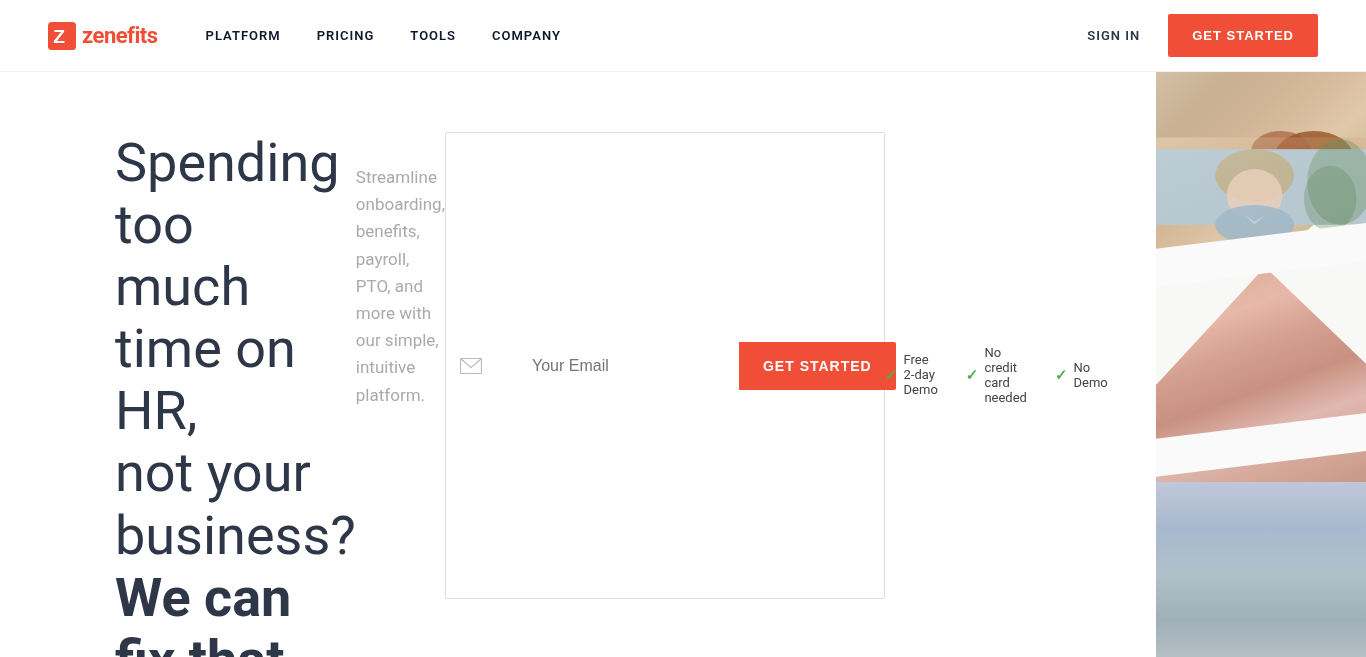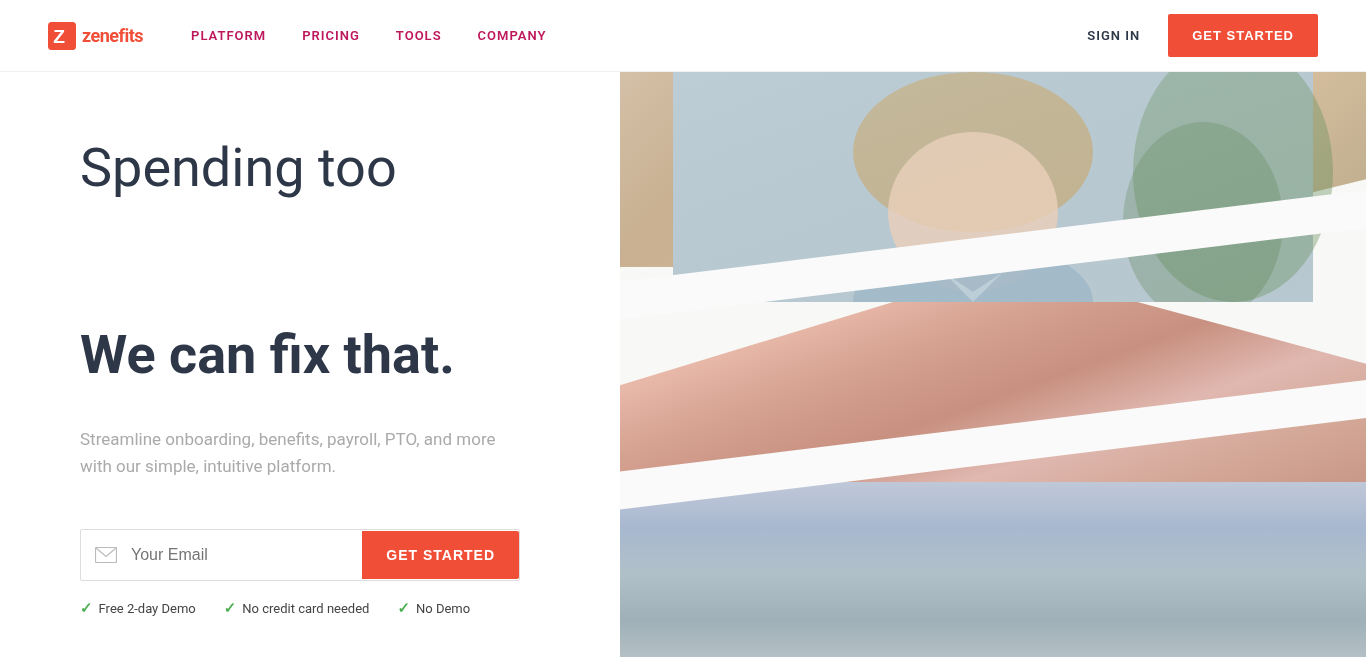--- a/index.html
+++ b/index.html
@@ -31,37 +31,37 @@
       text-decoration: none;
       margin-right: 48px;
     }
 
     .logo-icon {
       width: 28px;
       height: 28px;
     }
 
     .logo-text {
-      font-size: 18px;
+      font-size: 22px;
       font-weight: 700;
       color: #f04e37;
       letter-spacing: -0.5px;
     }
 
     .nav-links {
       display: flex;
       align-items: center;
       gap: 36px;
       flex: 1;
     }
 
     .nav-link {
       font-size: 13px;
       font-weight: 600;
-      color: #be185d;
+      color: #0f172a;
       text-decoration: none;
       letter-spacing: 1px;
       text-transform: uppercase;
       cursor: pointer;
     }
 
     .nav-right {
       display: flex;
       align-items: center;
       gap: 28px;
@@ -93,24 +93,23 @@
 
     
     .hero {
       display: flex;
       height: calc(657px - 72px);
       background: #fff;
     }
 
     .hero-left {
       flex: 0 0 620px;
-      padding: 60px 48px 40px 80px;
-      display: flex;
-      flex-direction: column;
-      justify-content: flex-end;
+      padding: 60px 48px 40px 115px;
+      display: flex;
+      justify-content: center;
     }
 
     .hero-headline {
       font-size: 54px;
       line-height: 1.15;
       color: #2d3748;
       font-weight: 400;
       margin-bottom: 8px;
     }
 
@@ -150,20 +149,21 @@
     }
 
     .email-input {
       flex: 1;
       border: none;
       outline: none;
       font-size: 16px;
       color: #ec4899;
       padding: 16px 0;
       background: transparent;
+      margin-left: 36px;
     }
 
     .get-started-btn-hero {
       background: #f04e37;
       color: #fff;
       border: none;
       padding: 16px 24px;
       font-size: 14px;
       font-weight: 700;
       letter-spacing: 1px;
@@ -276,22 +276,22 @@
     <a class="sign-in" href="#">SIGN IN</a>
     <button class="get-started-btn-nav">GET STARTED</button>
   </div>
 </nav>
 
 <section class="hero">
 
   <div class="hero-left">
     <h1 class="hero-headline">
       <span>Spending too</span><br>
-      <br>
-      <br>
+      <span>much time on HR,</span><br>
+      <span>not your business?</span><br>
       <strong>We can fix that.</strong>
     </h1>
 
     <p class="hero-sub">Streamline onboarding, benefits, payroll, PTO, and more with our simple, intuitive platform.</p>
 
     <div class="email-row">
       <div class="email-icon-wrap">
         <svg class="email-icon" viewBox="0 0 22 16" fill="none" xmlns="http://www.w3.org/2000/svg">
           <rect x="0.5" y="0.5" width="21" height="15" rx="1" stroke="#bbb" stroke-width="1.2"></rect>
           <path d="M1 1l10 8.5L21 1" stroke="#bbb" stroke-width="1.2"></path>

